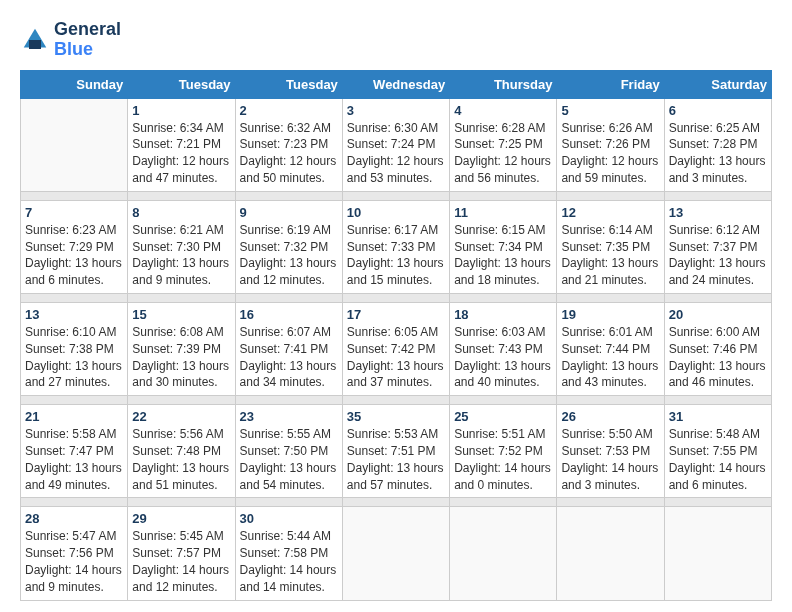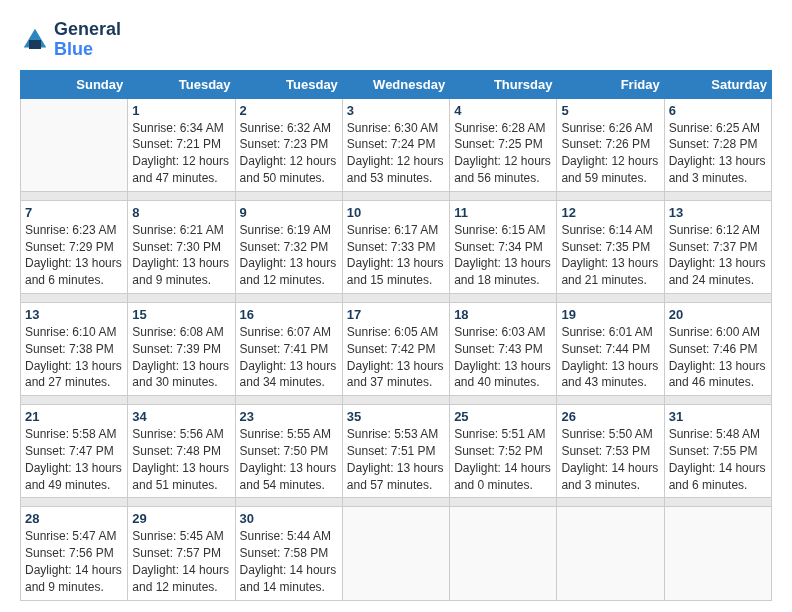--- a/index.html
+++ b/index.html
@@ -231,21 +231,21 @@
         <td></td>
         <td></td>
         <td></td>
       </tr>
       <tr>
         <td>
           <div class="day-number">21</div>
         <div class="day-info">Sunrise: 5:58 AM<br>Sunset: 7:47 PM<br>Daylight: 13 hours and 49 minutes.</div>
         </td>
         <td>
-          <div class="day-number">34</div>
+          <div class="day-number">22</div>
         <div class="day-info">Sunrise: 5:56 AM<br>Sunset: 7:48 PM<br>Daylight: 13 hours and 51 minutes.</div>
         </td>
         <td>
           <div class="day-number">23</div>
         <div class="day-info">Sunrise: 5:55 AM<br>Sunset: 7:50 PM<br>Daylight: 13 hours and 54 minutes.</div>
         </td>
         <td>
           <div class="day-number">35</div>
         <div class="day-info">Sunrise: 5:53 AM<br>Sunset: 7:51 PM<br>Daylight: 13 hours and 57 minutes.</div>
         </td>

